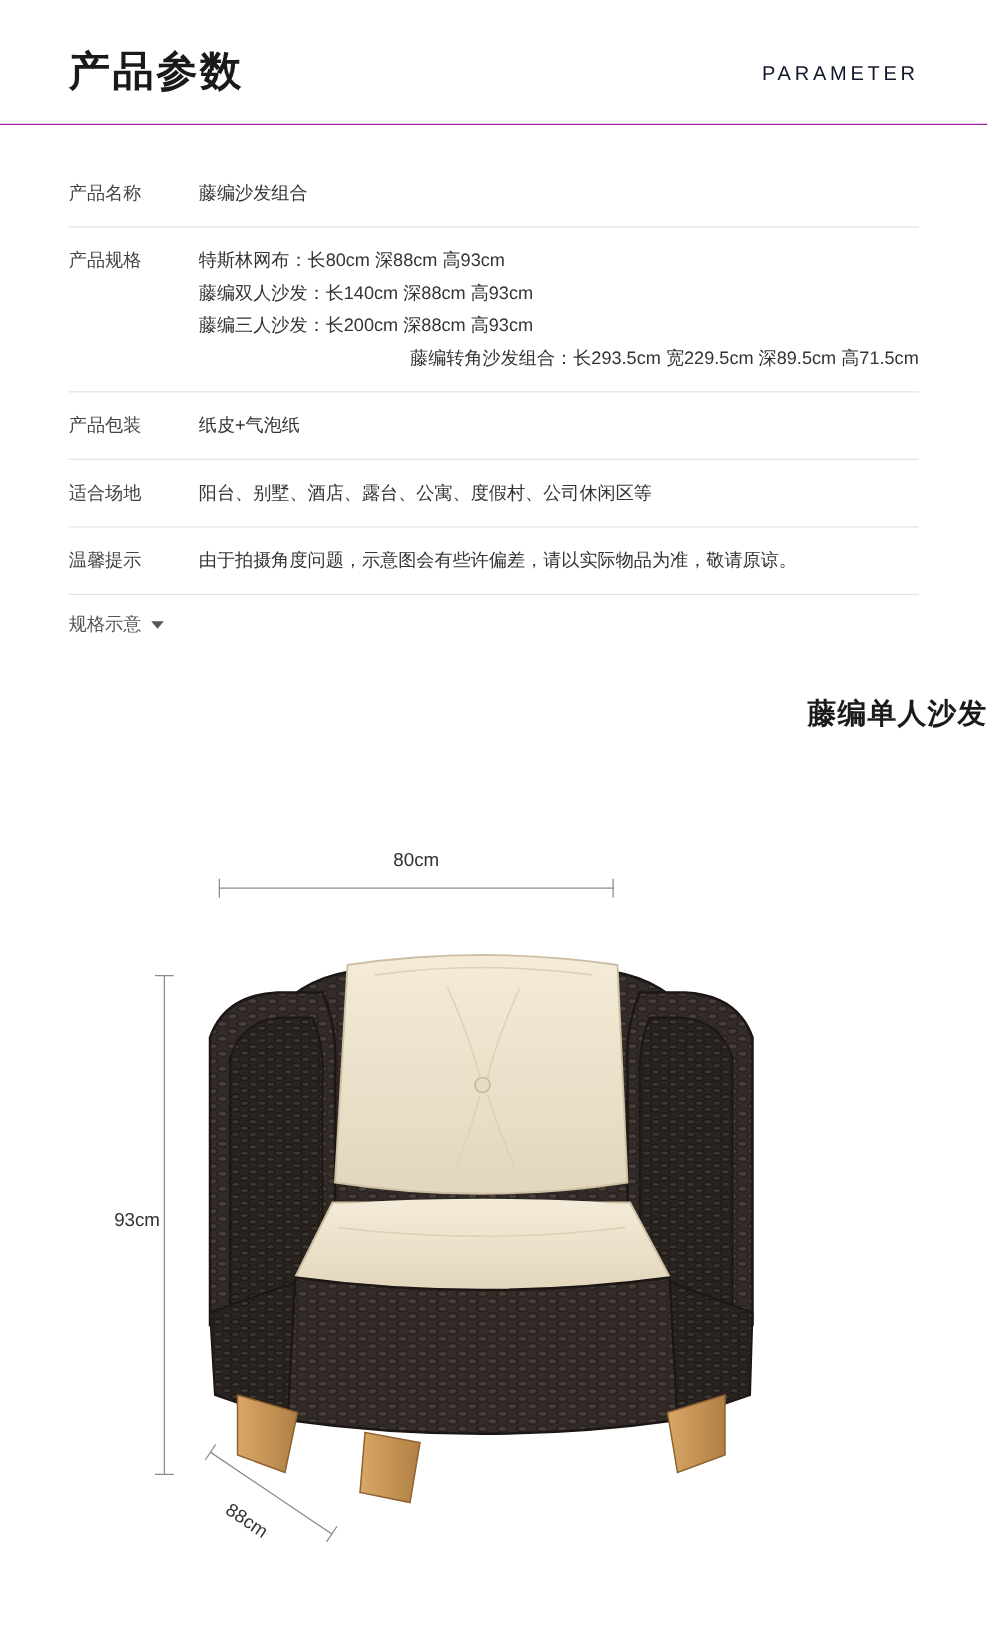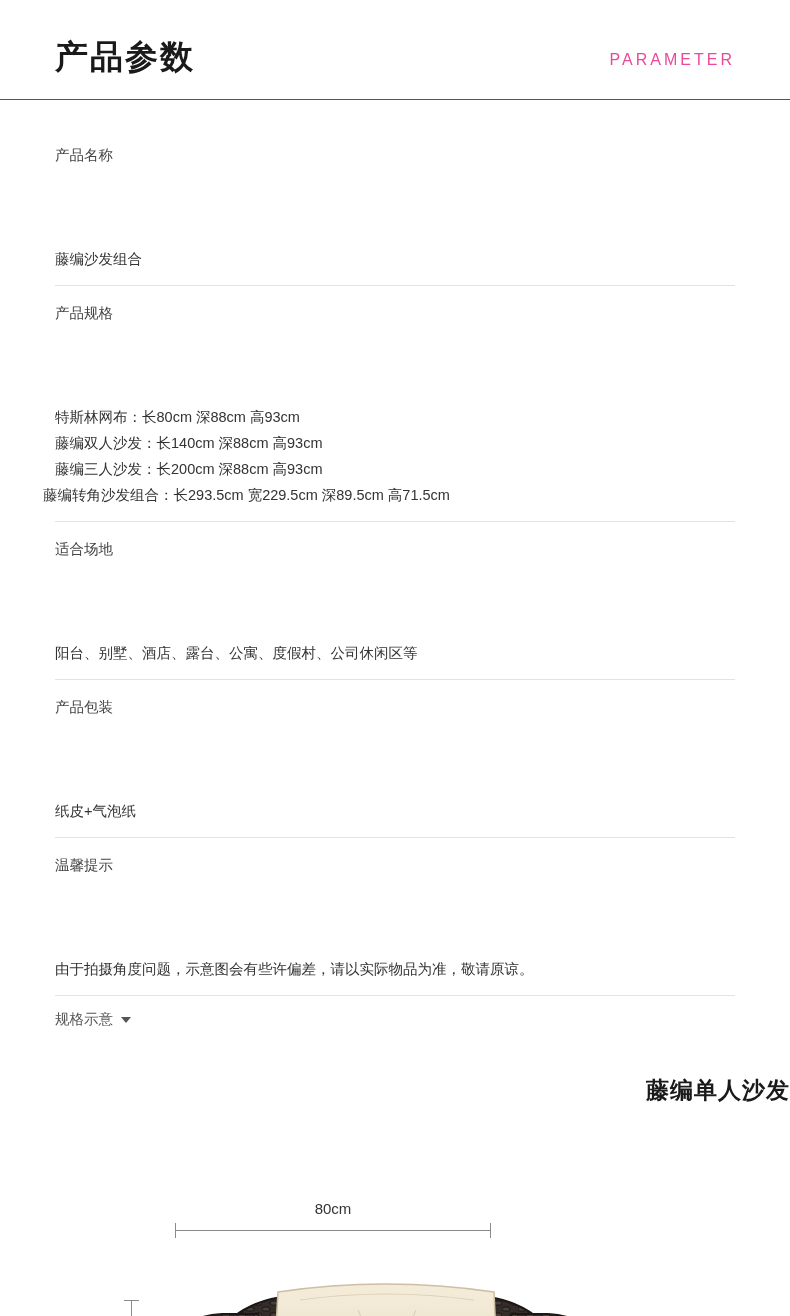--- a/index.html
+++ b/index.html
@@ -31,35 +31,34 @@
     font-size: 33px;
     font-weight: bold;
     letter-spacing: 2px;
     color: #1a1a1a;
     line-height: 1;
     padding-bottom: 26px;
   }
   .header-sub {
     font-size: 16px;
     letter-spacing: 3px;
-    color: #ec4899;
+    color: #0f172a;
     padding-bottom: 30px;
   }
 
   
   .spec-table {
     margin: 28px 55px 0 55px;
     width: 680px;
   }
   .spec-row {
     display: flex;
     align-items: flex-start;
     border-bottom: 1px solid #e3e3e3;
     padding: 14px 0 13px 0;
-    flex-direction: column;
   }
   .spec-row:first-child { border-top: none; }
   .spec-label {
     width: 104px;
     flex: 0 0 104px;
     font-size: 14.5px;
     color: #444;
     line-height: 26px;
     white-space: nowrap;
   }
@@ -231,30 +230,30 @@
     <div class="spec-value">
       <span class="line">特斯林网布：长80cm  深88cm  高93cm</span>
       <span class="line">藤编双人沙发：长140cm  深88cm  高93cm</span>
       <span class="line">藤编三人沙发：长200cm  深88cm  高93cm</span>
       <span class="line indent-neg">藤编转角沙发组合：长293.5cm  宽229.5cm  深89.5cm  高71.5cm</span>
     </div>
   </div>
 
 
   <div class="spec-row">
+    <div class="spec-label">产品包装</div>
+    <div class="spec-value">
+      <span class="line">纸皮+气泡纸</span>
+    </div>
+  </div>
+
+  <div class="spec-row">
     <div class="spec-label">适合场地</div>
     <div class="spec-value">
       <span class="line">阳台、别墅、酒店、露台、公寓、度假村、公司休闲区等</span>
-    </div>
-  </div>
-
-  <div class="spec-row">
-    <div class="spec-label">产品包装</div>
-    <div class="spec-value">
-      <span class="line">纸皮+气泡纸</span>
     </div>
   </div>
 
   <div class="spec-row">
     <div class="spec-label">温馨提示</div>
     <div class="spec-value">
       <span class="line">由于拍摄角度问题，示意图会有些许偏差，请以实际物品为准，敬请原谅。</span>
     </div>
   </div>
 

